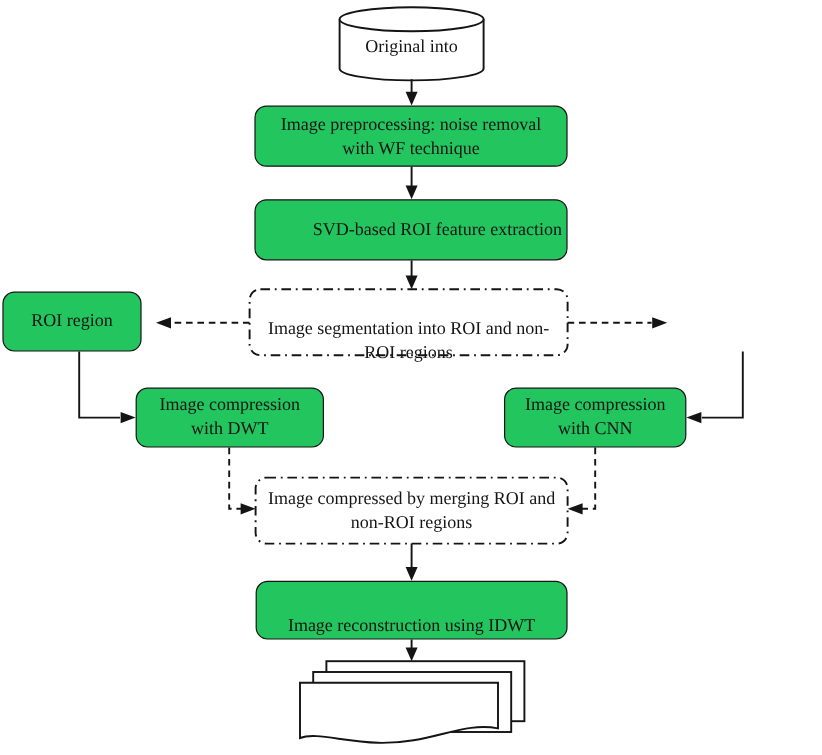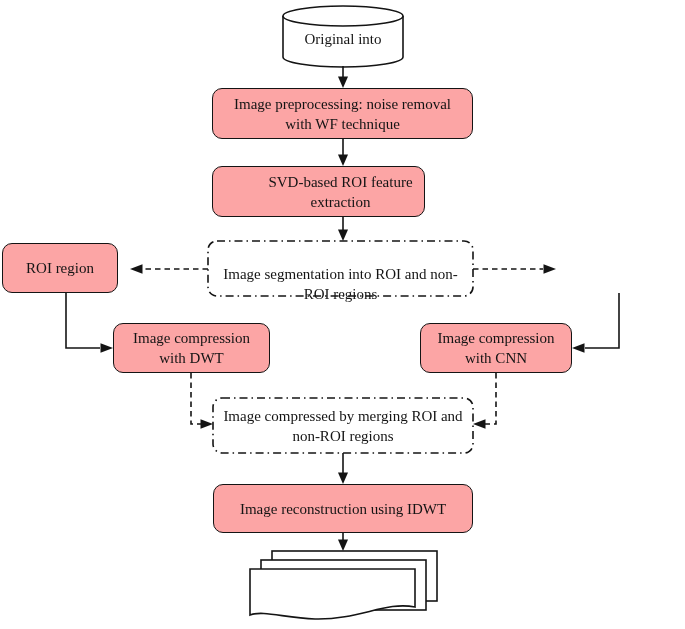--- a/index.html
+++ b/index.html
@@ -8,21 +8,21 @@
     font-family:"Liberation Serif","DejaVu Serif",serif;color:#141414;
   }
   .layer{position:absolute;left:0;top:0;width:685px;height:629px;}
   .node{
     position:absolute;box-sizing:border-box;
     display:flex;align-items:center;justify-content:center;
     text-align:center;font-size:15px;line-height:20px;
     white-space:pre-line;color:#141414;
   }
   .solidbox{
-    border:1.6px solid #141414;border-radius:10px;background:#fca5a5;
+    border:1.6px solid #141414;border-radius:10px;background:#22c55e;
   }
   .overlaylabel{background:transparent;border:none;}
 </style>
 </head>
 <body>
 
 <div class="canvas">
 
   <svg class="layer" viewBox="0 0 685 629">
     <g stroke="#141414" stroke-width="1.6" fill="none">
@@ -96,21 +96,21 @@
 
   <div class="node overlaylabel" style="left:283px;top:26px;width:120px;height:26px;">
     <span>Original into</span>
   </div>
 
   <div class="node solidbox" style="left:212px;top:88px;width:261px;height:51px;">
     <span>Image preprocessing: noise removal
 with WF technique</span>
   </div>
 
-  <div class="node solidbox" style="left:212px;top:166px;width:213px;height:51px;padding-left:44px;">
+  <div class="node solidbox" style="left:212px;top:166px;width:261px;height:51px;padding-left:44px;">
     <span>SVD-based ROI feature extraction</span>
   </div>
 
   <div class="node overlaylabel" style="left:208px;top:256px;width:265px;height:55px;">
     <span>Image segmentation into ROI and non-
 ROI regions</span>
   </div>
 
   <div class="node solidbox" style="left:2px;top:243px;width:116px;height:50px;">
     <span>ROI region</span>
@@ -125,18 +125,18 @@
   <div class="node solidbox" style="left:420px;top:323px;width:152px;height:50px;">
     <span>Image compression
 with CNN</span>
   </div>
 
   <div class="node overlaylabel" style="left:213px;top:398px;width:260px;height:55px;text-align:center;">
     <span>Image compressed by merging ROI and
 non-ROI regions</span>
   </div>
 
-  <div class="node solidbox" style="left:213px;top:484px;width:260px;height:49px;">
+  <div class="node solidbox" style="left:213px;top:484px;width:260px;height:49px;align-items:flex-end;">
     <span>Image reconstruction using IDWT</span>
   </div>
 
 
 </div>
 
 </body></html>

